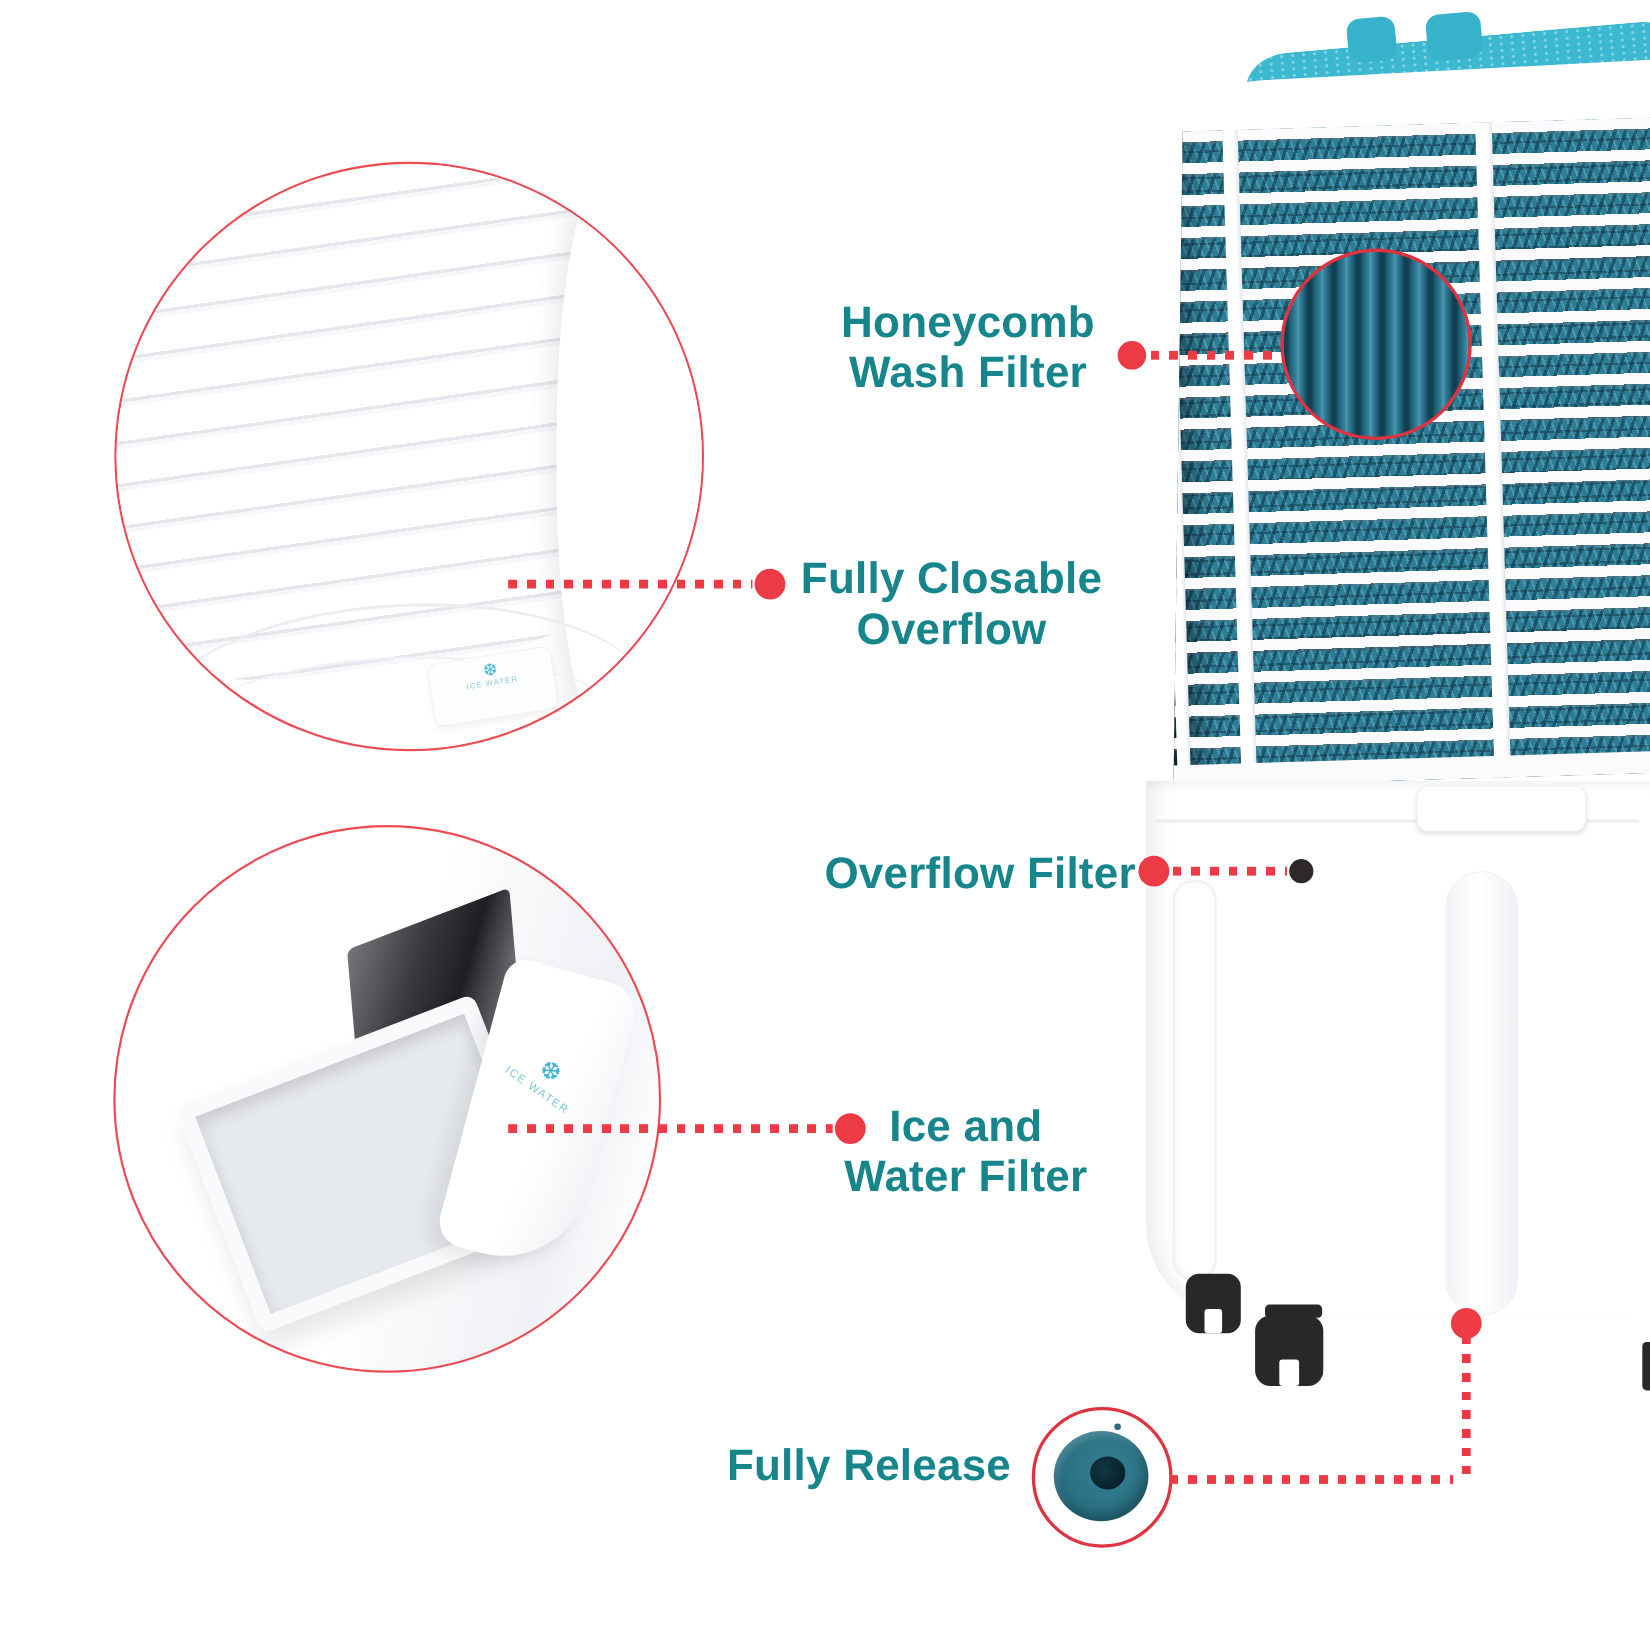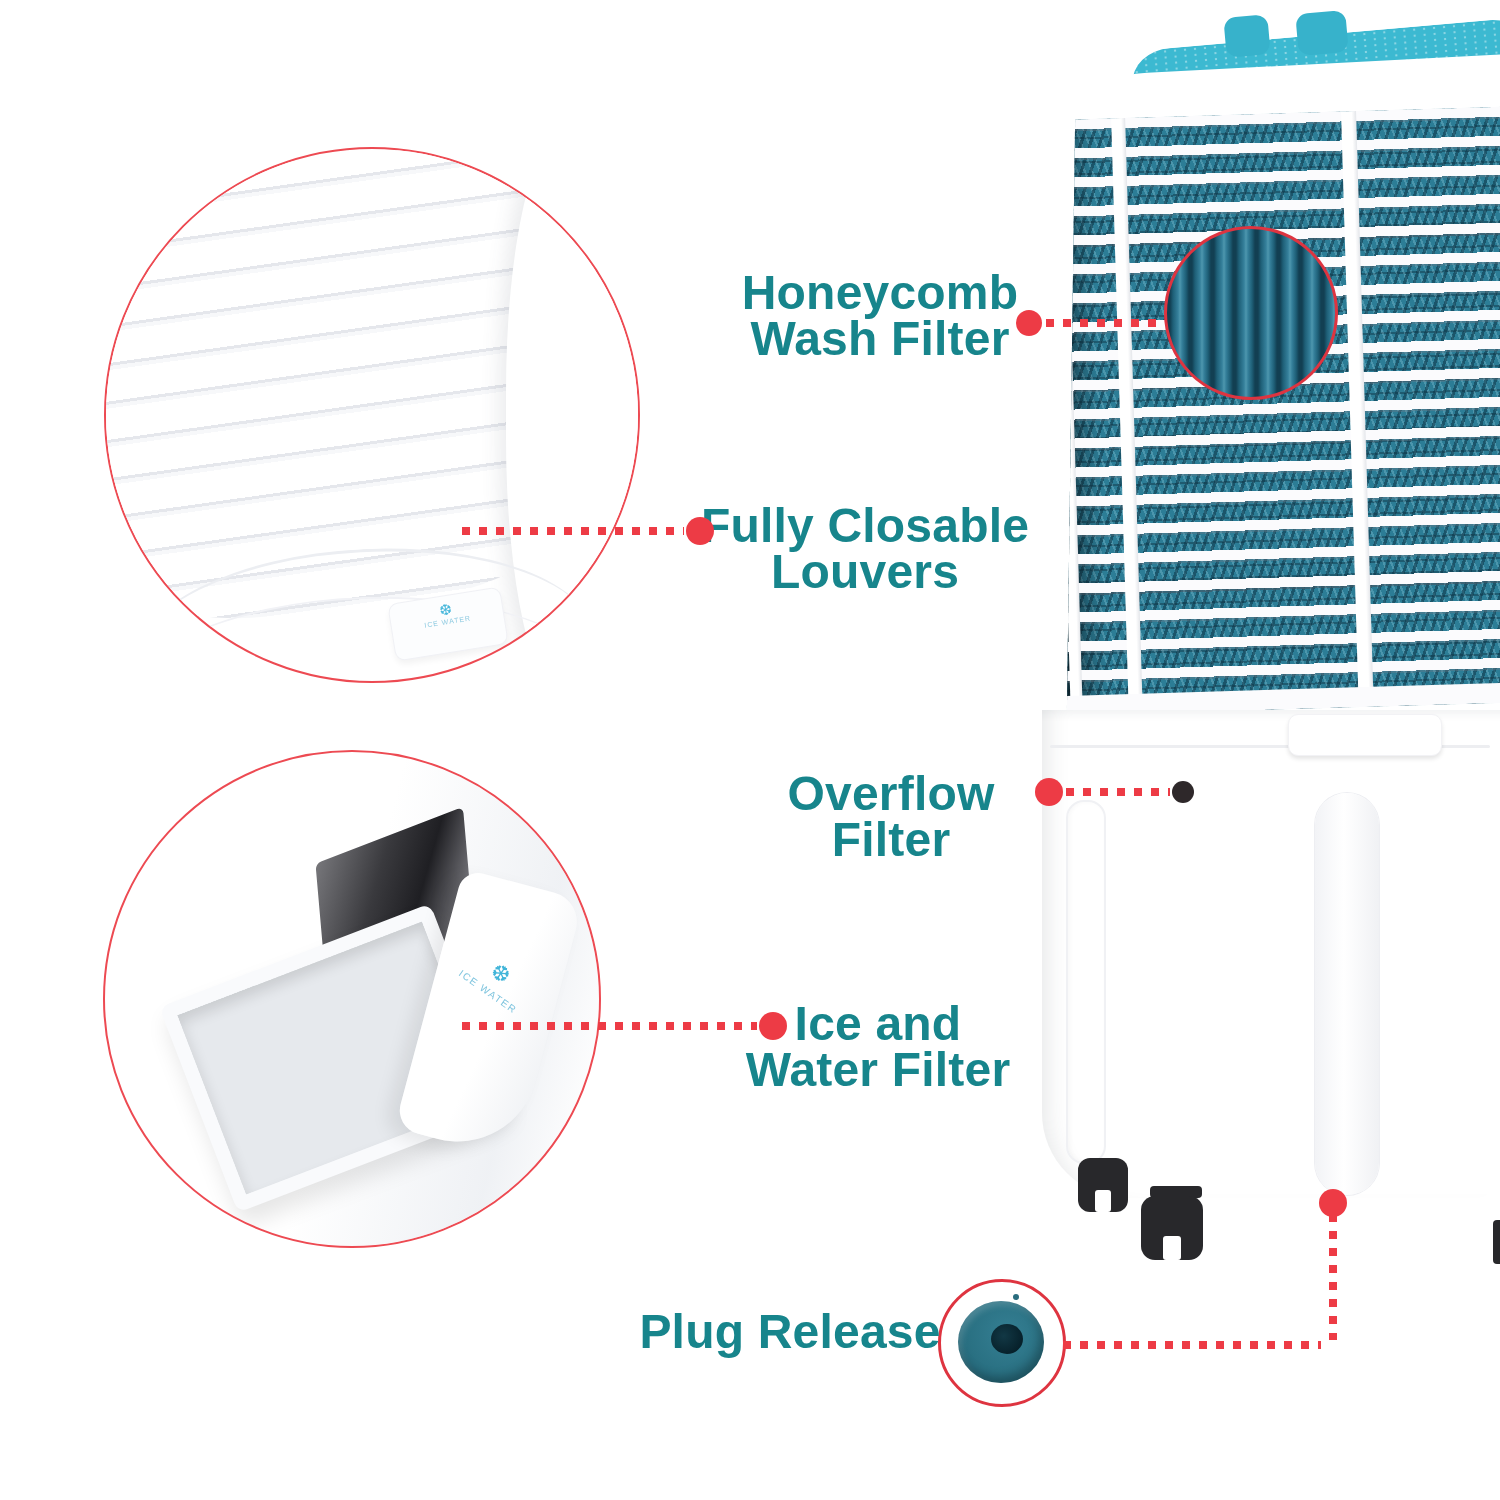--- a/index.html
+++ b/index.html
@@ -3,21 +3,21 @@
 <meta charset="utf-8">
 <style>
   html,body{margin:0;padding:0;}
   body{
     width:1500px;height:1500px;position:relative;overflow:hidden;
     background:#ffffff;font-family:"Liberation Sans",sans-serif;
   }
 
   
   .label{
-    position:absolute;color:#17858C;font-weight:bold;font-size:48px;
+    position:absolute;color:#17858C;font-weight:bold;font-size:40px;
     line-height:46px;text-align:center;letter-spacing:.2px;
   }
 
   
   .dot{position:absolute;border-radius:50%;background:#ED3B45;}
   .dotline-h{position:absolute;height:8px;
     background-image:repeating-linear-gradient(to right,#ED3B45 0 8px,transparent 8px 17px);}
   .dotline-v{position:absolute;width:8px;
     background-image:repeating-linear-gradient(to bottom,#ED3B45 0 8px,transparent 8px 17px);}
 
@@ -213,34 +213,34 @@
   <div class="plug-pin"></div>
 </div>
 
 <div class="label" style="left:720px;top:270px;width:320px;">
   <div>Honeycomb</div>
   <div>Wash Filter</div>
 </div>
 
 <div class="label" style="left:700px;top:503px;width:330px;">
   <div>Fully Closable</div>
-  <div>Louvers</div>
+  <div>Overflow</div>
 </div>
 
 <div class="label" style="left:726px;top:771px;width:330px;">
   <div>Overflow Filter</div>
 </div>
 
 <div class="label" style="left:713px;top:1001px;width:330px;">
   <div>Ice and</div>
   <div>Water Filter</div>
 </div>
 
 <div class="label" style="left:625px;top:1309px;width:330px;">
-  <div>Plug Release</div>
+  <div>Fully Release</div>
 </div>
 
 <div class="dot" style="left:1016px;top:310px;width:26px;height:26px;"></div>
 <div class="dotline-h" style="left:1046px;top:319px;width:118px;"></div>
 
 <div class="dot" style="left:686px;top:517px;width:28px;height:28px;"></div>
 <div class="dotline-h" style="left:462px;top:527px;width:222px;"></div>
 
 <div class="dot" style="left:1035px;top:778px;width:28px;height:28px;"></div>
 <div class="dotline-h" style="left:1066px;top:788px;width:104px;"></div>

